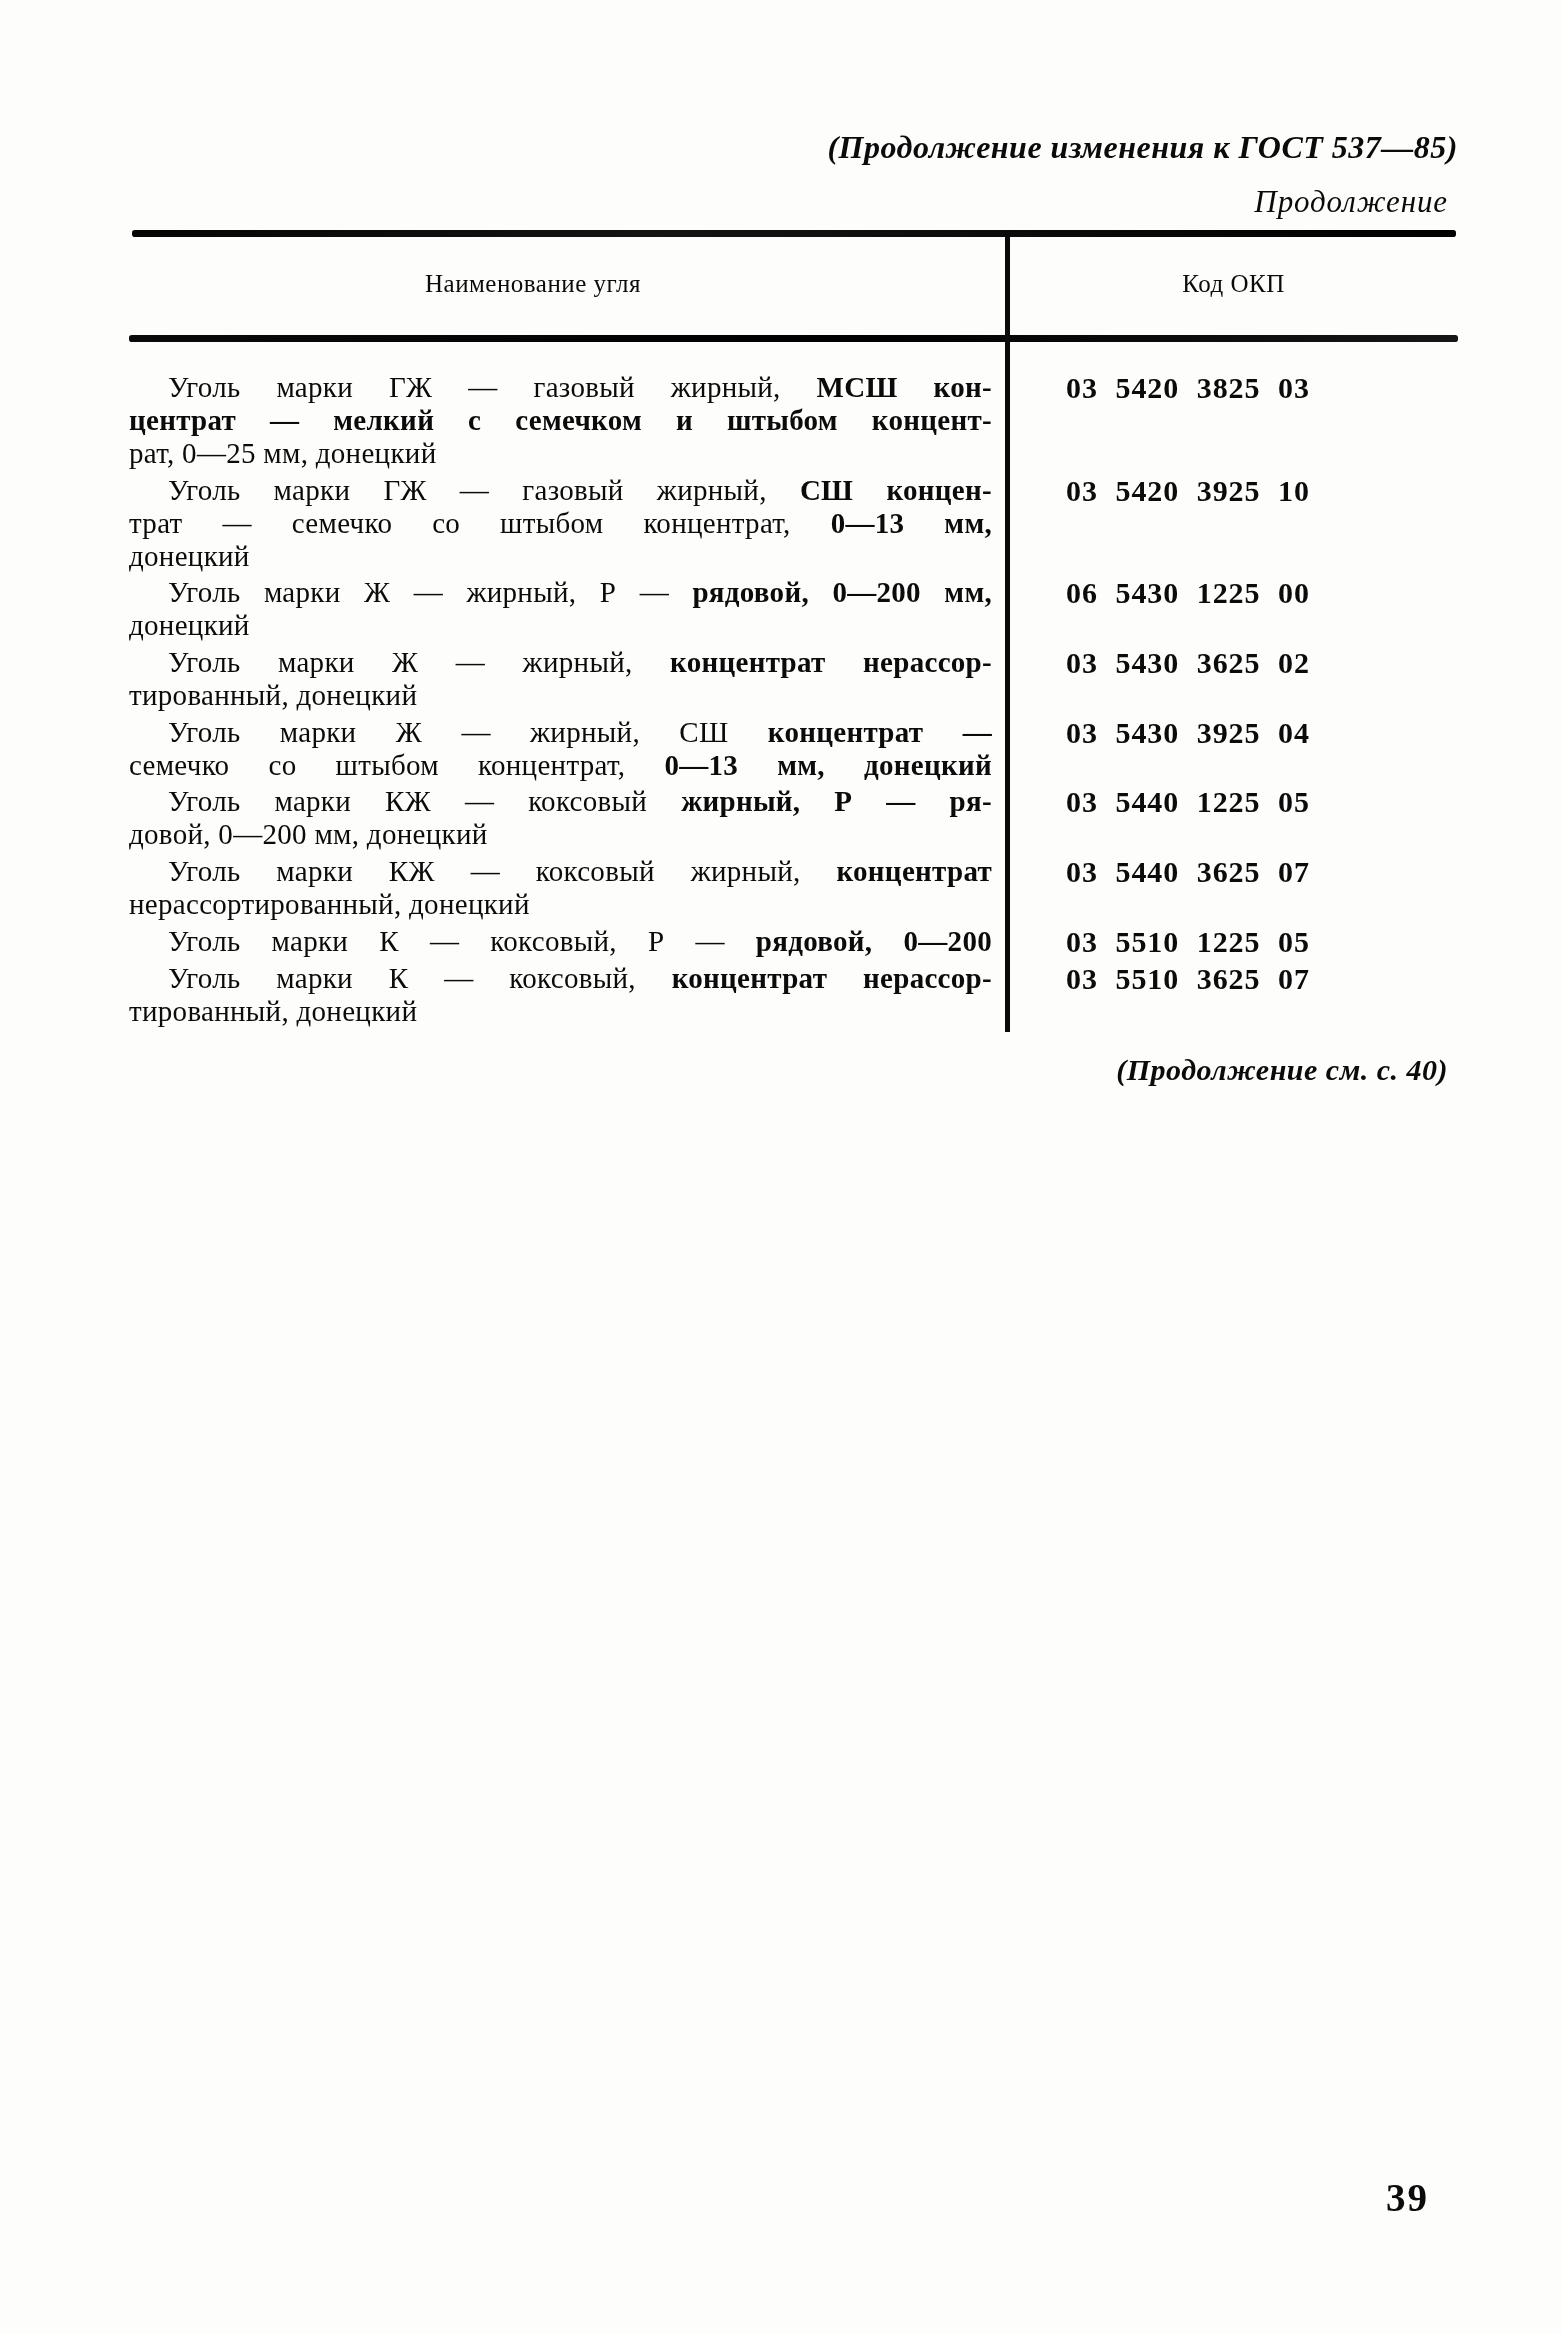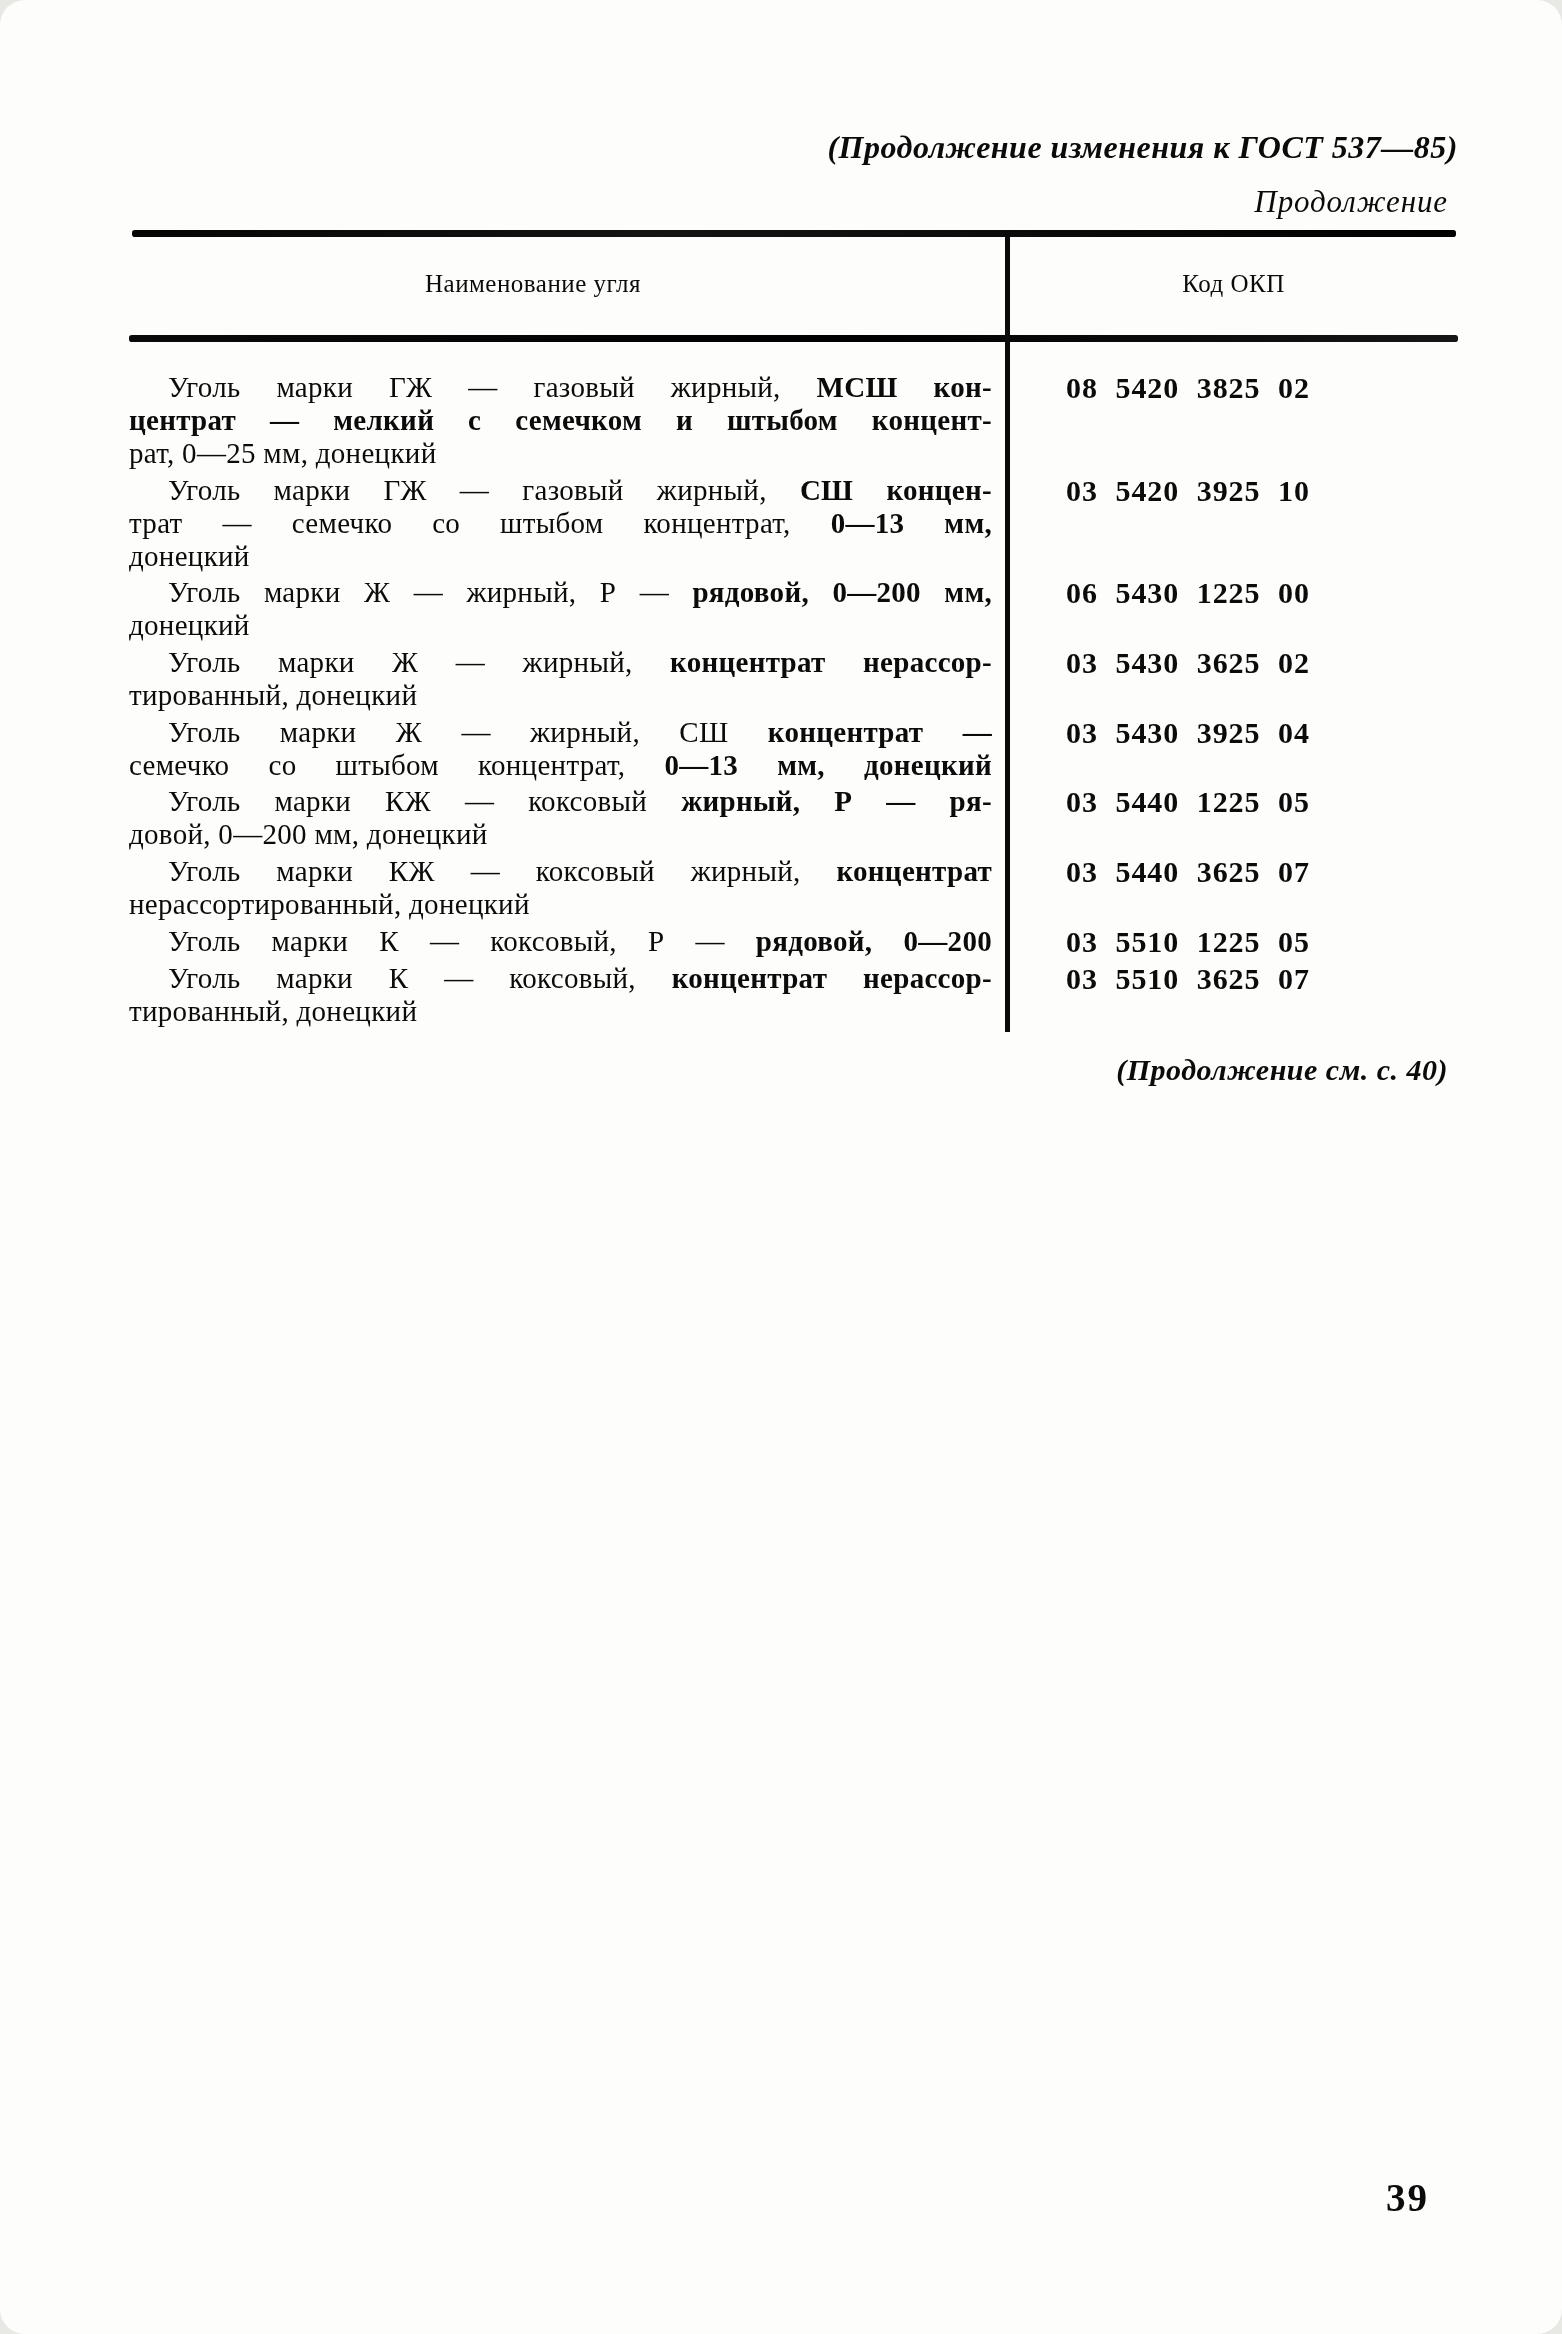--- a/index.html
+++ b/index.html
@@ -4,21 +4,20 @@
 <style>
   html,body{margin:0;padding:0;background:#e8e8e4;}
   .page{
     position:relative;
     width:1562px;height:2334px;
     margin:0 auto;
     background:#fdfdfb;
     color:#0b0b0b;
     font-family:"Liberation Serif","DejaVu Serif",serif;
     overflow:hidden;
-    border-radius:25px;
   }
   
   .header-note{
     position:absolute;top:129px;right:104px;
     font-size:32px;font-style:italic;font-weight:700;
     letter-spacing:0.5px;white-space:nowrap;
   }
   .continuation-label{
     position:absolute;top:184px;right:114px;
     font-size:31px;font-style:italic;font-weight:400;
@@ -90,21 +89,21 @@
   <div class="rule-mid"></div>
   <div class="vrule"></div>
 
   <div class="tbody">
   <div class="trow">
     <div class="cell-name">
           <div class="line indent just"><span>Уголь марки ГЖ — газовый жирный, </span><span class="b">МСШ кон-</span></div>
           <div class="line just"><span class="b">центрат — мелкий с семечком и штыбом концент-</span></div>
           <div class="line"><span>рат, 0—25 мм, донецкий</span></div>
         </div>
-    <div class="cell-code">08 5420 3825 02</div>
+    <div class="cell-code">03 5420 3825 03</div>
   </div>
 
   <div class="trow">
     <div class="cell-name">
           <div class="line indent just"><span>Уголь марки ГЖ — газовый жирный, </span><span class="b">СШ концен-</span></div>
           <div class="line just"><span>трат — семечко со штыбом концентрат, </span><span class="b">0—13 мм,</span></div>
           <div class="line"><span>донецкий</span></div>
         </div>
     <div class="cell-code">03 5420 3925 10</div>
   </div>

